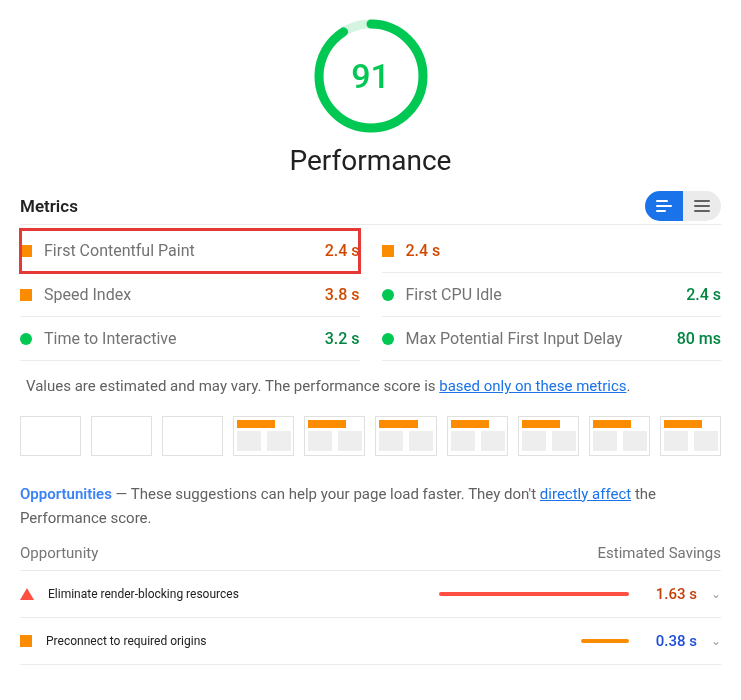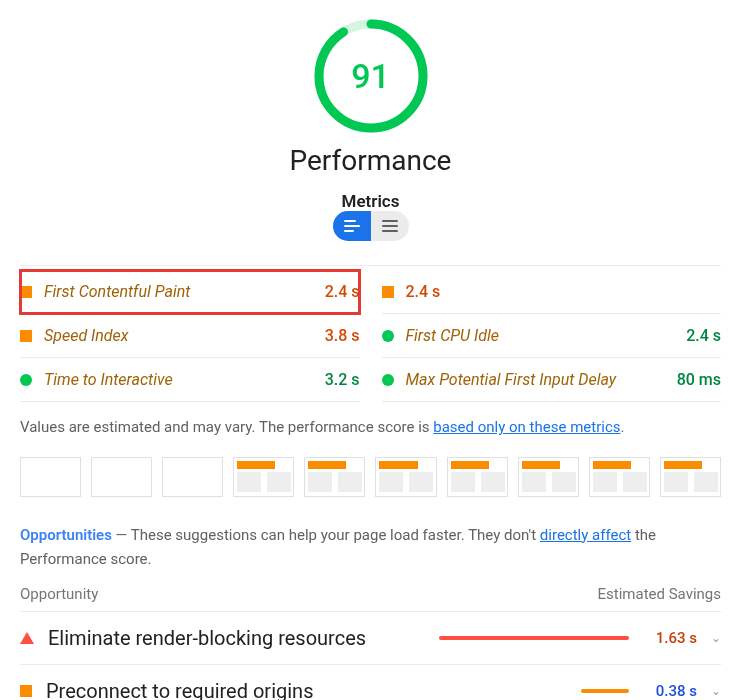--- a/index.html
+++ b/index.html
@@ -17,21 +17,21 @@
   .gauge svg { transform: rotate(-90deg); }
   .gauge-score {
     position: absolute; inset: 0;
     display: flex; align-items: center; justify-content: center;
     font-size: 34px; font-weight: 500; color: #00c853;
   }
   .title { font-size: 28px; font-weight: 400; color: #212121; margin-top: 8px; }
 
   .section-head {
     display: flex; align-items: center; justify-content: space-between;
-    border-bottom: 1px solid #ebebeb; padding-bottom: 24px; flex-direction: column;
+    border-bottom: 1px solid #ebebeb; padding-bottom: 3px;
   }
   .section-head h3 { font-size: 17px; font-weight: 600; }
   .toggle-group { display: flex; border-radius: 20px; overflow: hidden; }
   .toggle-btn {
     width: 38px; height: 30px;
     display: flex; align-items: center; justify-content: center;
     cursor: pointer;
   }
   .toggle-btn .bars { display: flex; flex-direction: column; gap: 3px; align-items: flex-start; }
   .toggle-btn .bars span { height: 2px; background: currentColor; border-radius: 1px; }
@@ -48,26 +48,26 @@
   }
   .metric-row {
     display: flex; align-items: center; gap: 12px;
     padding: 12px 0; border-bottom: 1px solid #ebebeb;
     position: relative;
   }
   .metric-row.highlight { outline: 3px solid #e53935; outline-offset: -2px; }
   .metric-icon { width: 12px; height: 12px; flex-shrink: 0; }
   .ic-sq-orange { background:#fb8c00; }
   .ic-circ-green { background:#00c853; border-radius:50%; }
-  .metric-name { flex: 1; font-size: 16px; color:#a16207;font-style:italic; }
+  .metric-name { flex: 1; font-size: 16px; color:#737373; }
   .metric-val { font-weight: 500; font-size: 16px; }
   .v-orange { color:#d04900; }
   .v-green { color:#018642; }
 
-  .note { color:#616161; font-size:15px; margin: 14px 0 18px; line-height:1.5; }
+  .note { color:#616161; font-size:15px; margin: 14px 6px 18px; line-height:1.5; }
   .note a, .link { color:#1a73e8; text-decoration: underline; cursor:pointer; }
 
   .thumb-strip { display:flex; gap:10px; margin-bottom: 26px; }
   .thumb { flex:1; height:40px; border:1px solid #e0e0e0; position:relative; overflow:hidden; background:#fff; }
   .thumb.partial::before {
     content:""; position:absolute; top:3px; left:3px; right:18px; height:8px; background:#fb8c00;
   }
   .thumb.partial::after {
     content:""; position:absolute; top:14px; left:3px; width:24px; height:20px; background:#eee;
     box-shadow: 30px 0 0 #eee;
@@ -82,21 +82,21 @@
   }
   .opp-row {
     display:flex; align-items:center; gap:14px;
     padding: 14px 0; border-bottom:1px solid #ebebeb;
   }
   .opp-tri {
     width:0; height:0; border-left:7px solid transparent; border-right:7px solid transparent;
     border-bottom:12px solid #ff4e42; flex-shrink:0;
   }
   .opp-sq { width:12px; height:12px; background:#fb8c00; flex-shrink:0; }
-  .opp-name { flex:1; font-size:20px; color:#212121; }
+  .opp-name { flex:1; font-size:12px; color:#212121; }
   .opp-bar-wrap { width:200px; height:4px; position:relative; }
   .opp-bar { position:absolute; right:0; height:4px; border-radius:2px; }
   .opp-bar.red { background:#ff4e42; }
   .opp-bar.orange { background:#fb8c00; }
   .opp-val { font-size:15px; font-weight:500; width:54px; text-align:right; }
   .opp-val.red { color:#c2410c; }
   .opp-val.orange { color:#1d4ed8; }
   .chevron { color:#9e9e9e; font-size:12px; cursor:pointer; user-select:none; }
 </style>
 </head>

